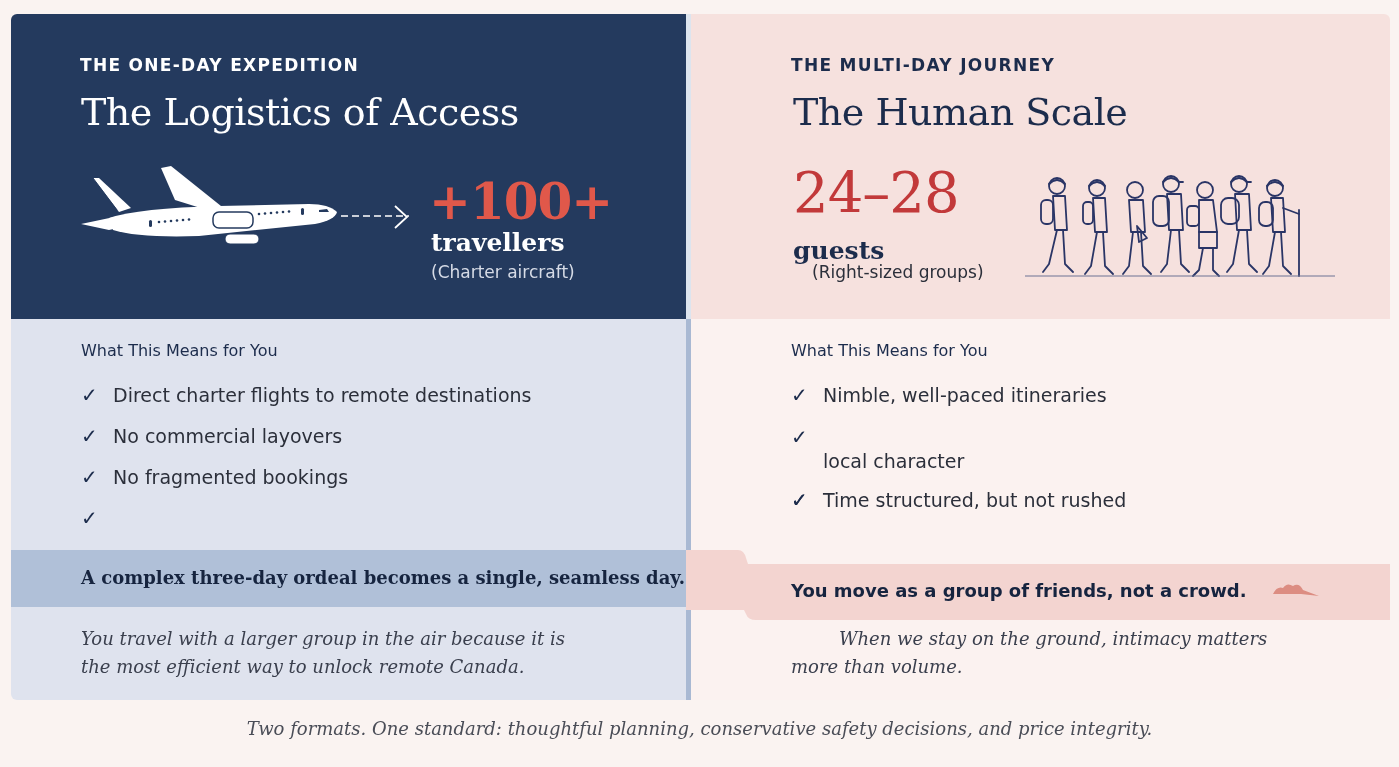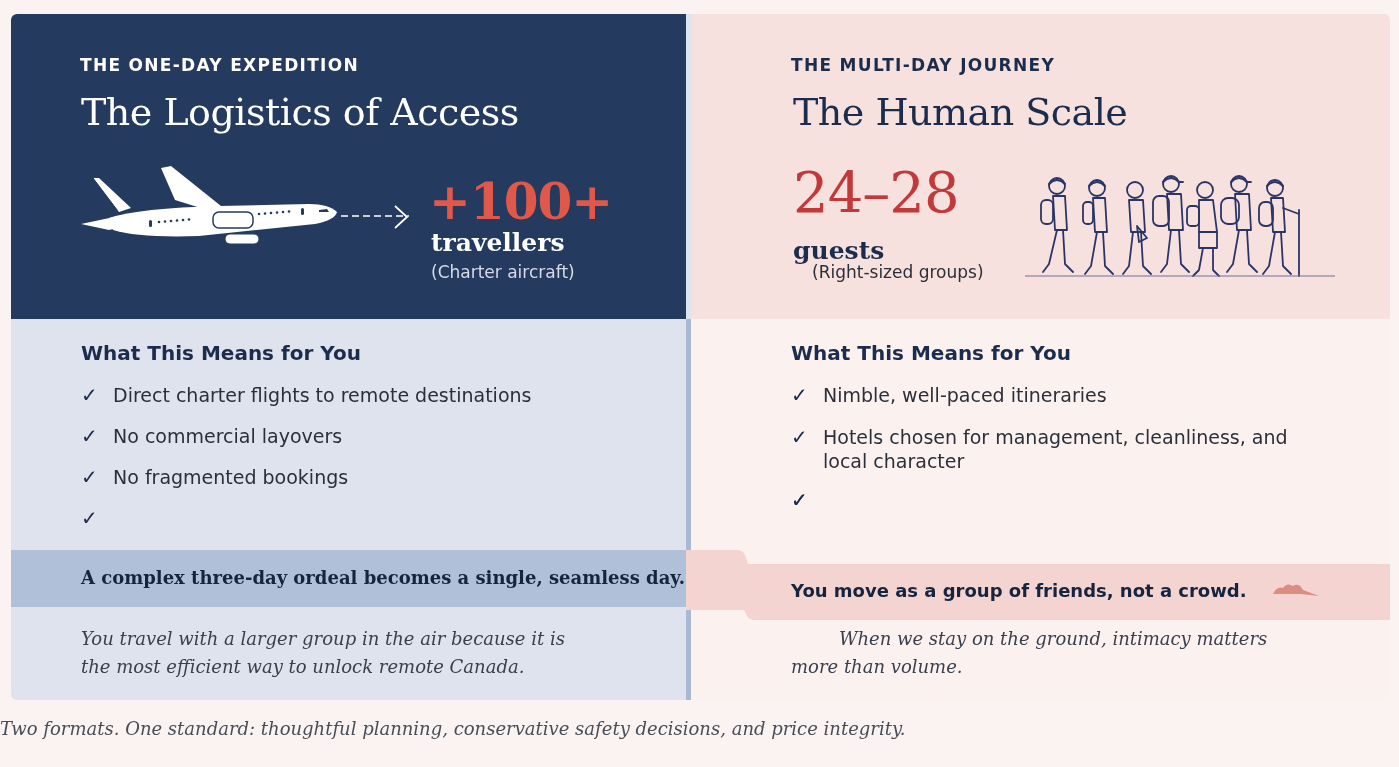--- a/index.html
+++ b/index.html
@@ -52,22 +52,22 @@
     font-size: 50px; letter-spacing: -1px;
   }
   .unit {
     position: absolute; font-family: "DejaVu Serif", serif; font-weight: bold;
     font-size: 25px;
   }
   .sub {
     position: absolute; font-family: "DejaVu Sans", sans-serif; font-size: 17px;
   }
   .section-h {
-    position: absolute; font-family: "DejaVu Sans", sans-serif; font-weight: bold;
-    font-size: 20px; color: #1c2c4c;
+    position: absolute; font-family: "DejaVu Sans", sans-serif; font-weight: normal;
+    font-size: 16px; color: #1c2c4c;
   }
   .list { position: absolute; margin: 0; padding: 0; list-style: none; }
   .list li {
     position: relative; padding-left: 32px;
     font-family: "DejaVu Sans", sans-serif; font-size: 19px; color: #2b2f3a;
     line-height: 24px;
   }
   .list li .check {
     position: absolute; left: 0; top: 0; color: #1c2c4c; font-size: 20px;
   }
@@ -77,21 +77,21 @@
   }
   .band-text {
     position: absolute; font-family: "DejaVu Serif", serif; font-weight: bold;
     font-size: 18px; color: #16243f;
   }
   .italic {
     position: absolute; font-family: "DejaVu Serif", serif; font-style: italic;
     font-size: 18px; color: #3a3f4d; line-height: 28px;
   }
   .footer {
-    position: absolute; left: 0; width: 1399px; top: 718px; text-align: left;
+    position: absolute; left: 0; width: 1399px; top: 718px; text-align: center;
     font-family: "DejaVu Serif", serif; font-style: italic; font-size: 18px;
     color: #4a4d57;
   }
 </style>
 </head>
 <body>
 
 <div class="card">
 
   <div class="left-top">
@@ -226,23 +226,23 @@
         </g>
         <line x1="0" y1="104" x2="310" y2="104" stroke-width="1" stroke="#6c7394"></line>
       </g>
     </svg>
   </div>
 
   <div class="right-bottom">
     <div class="section-h" style="left:100px; top:22px;">What This Means for You</div>
     <ul class="list" style="left:100px; top:64px;">
       <li style="margin-bottom:18px;"><span class="check">✓</span><span>Nimble, well-paced itineraries</span></li>
-      <li style="margin-bottom:15px;"><span class="check">✓</span><span>Hotels chosen for management, cleanliness, and</span><br><span>local character</span></li>
+      <li style="margin-bottom:15px;"><span class="check">✓</span><br><span>local character</span></li>
       <li style="margin-bottom:14px;"><span class="check">✓</span></li>
-      <li><span class="check">✓</span></li>
+      <li><span class="check">✓</span><span>Time structured, but not rushed</span></li>
     </ul>
     <div class="italic" style="left:100px; top:306px;margin-left:48px;">When we stay on the ground, intimacy matters</div>
     <div class="italic" style="left:100px; top:334px;">more than volume.</div>
   </div>
 
   <svg style="position:absolute; left:675px; top:534px;" width="704" height="76" viewBox="0 0 704 76">
     <path d="M0 2 L52 2 Q58 2 60 10 L62 16 L704 16 L704 72 L70 72 Q62 72 60 66 L58 62 L0 62 Z" fill="#f3d4d0"></path>
   </svg>
   <div class="band-left"></div>
   <div class="band-text" style="left:70px; top:553px;">A complex three-day ordeal becomes a single, seamless day.</div>

